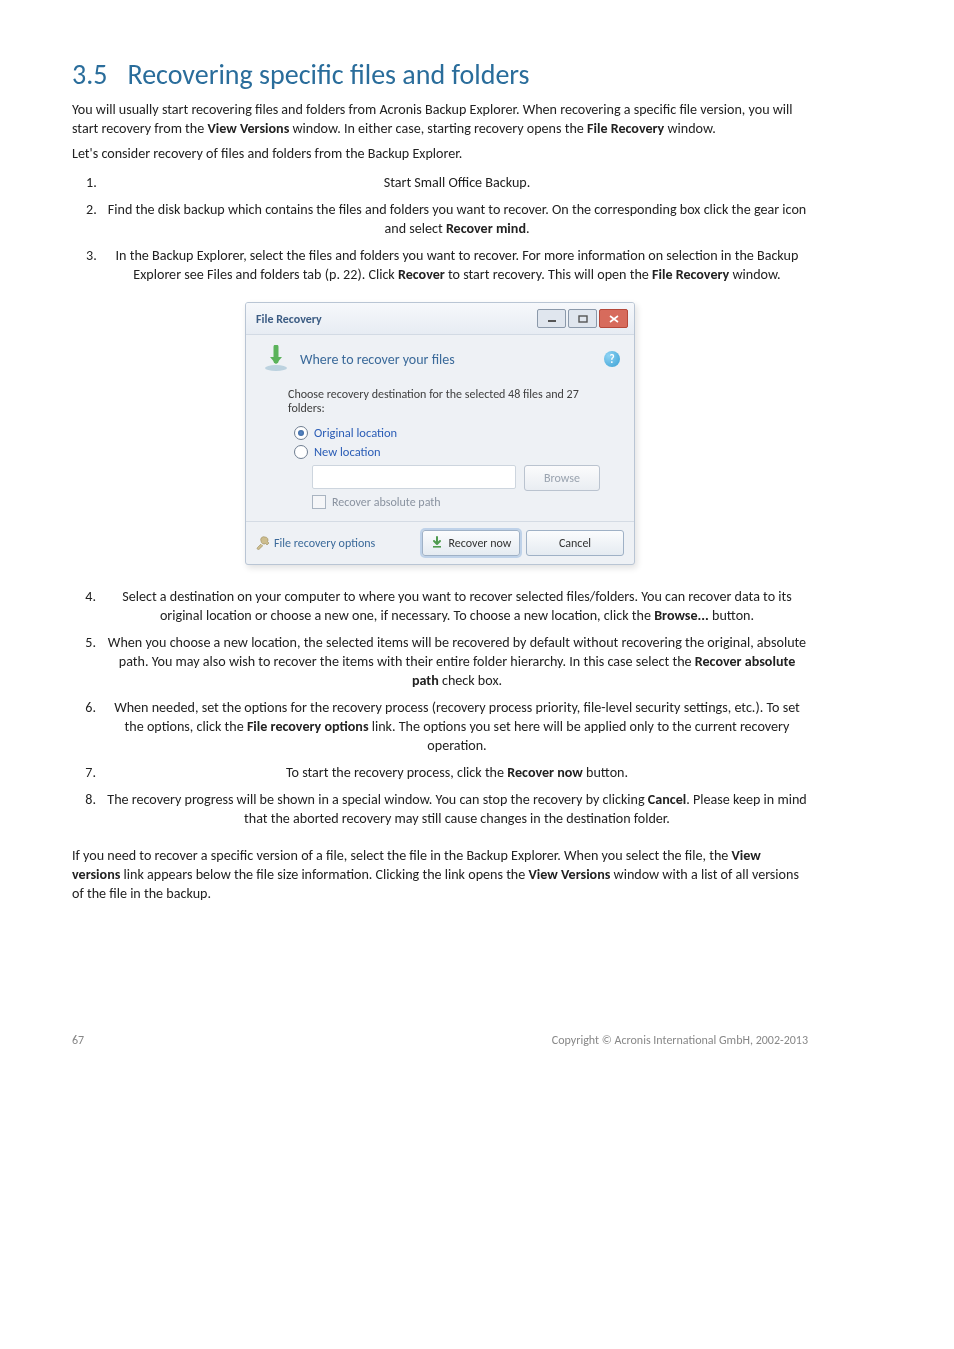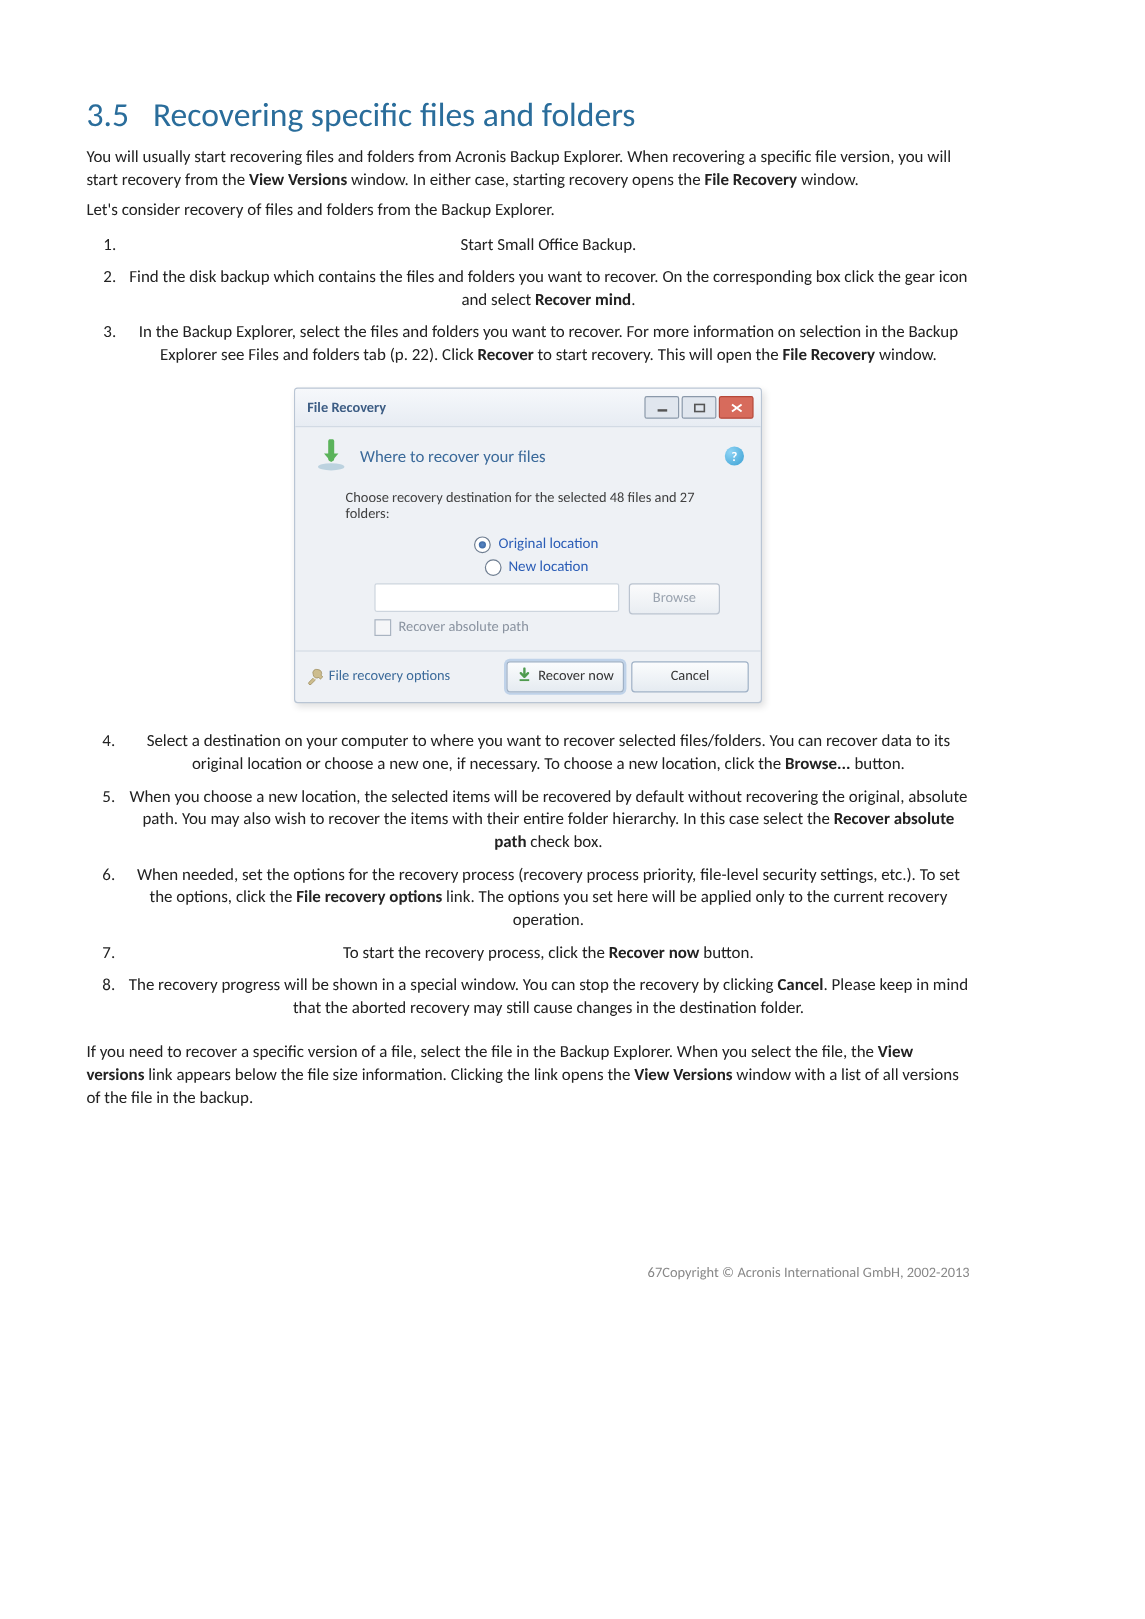--- a/index.html
+++ b/index.html
@@ -5,21 +5,21 @@
 html, body {
   margin: 0;
   padding: 0;
   font-family: "Segoe UI", Calibri, Arial, sans-serif;
   color: #222;
   background: #fff;
 }
 .page {
   width: 880px;
   box-sizing: border-box;
-  padding: 78px 72px 40px 72px;
+  padding: 57px 72px 40px 72px;
 }
 .section-heading {
   color: #2a6d9b;
   font-size: 28px;
   font-weight: 400;
   margin: 0 0 8px 0;
 }
 .section-heading .num {
   margin-right: 20px;
 }
@@ -59,21 +59,21 @@
   color: #2a6d9b;
   font-size: 22px;
   font-weight: 400;
   margin: 22px 0 8px 0;
 }
 .subsection-heading .num {
   margin-right: 24px;
 }
 .footer {
   display: flex;
-  justify-content: flex-end;
+  justify-content: space-between;
   margin-top: 130px;
   font-size: 12px;
   color: #888;
 }
 
 
 .dialog-outer {
   display: flex;
   justify-content: center;
   margin: 14px 0 22px 0;
@@ -136,21 +136,21 @@
   color: #fff;
   font-size: 11px;
   font-weight: 700;
   display: flex;
   align-items: center;
   justify-content: center;
   line-height: 1;
 }
 .dialog .body { padding: 4px 34px 12px 42px; }
 .dialog .instr { color: #404040; margin-bottom: 10px; font-size: 12px; }
-.radio-row { display: flex; align-items: center; margin: 4px 0 4px 6px; color: #2b5db6; font-size: 12.5px; justify-content: center; }
+.radio-row { display: flex; align-items: center; margin: 4px 0 4px 6px; color: #2b5db6; font-size: 12.5px; }
 .radio-row .r {
   width: 12px; height:12px; border-radius:50%;
   border:1px solid #6f7e91; margin-right:6px;
   background:#fff; display:flex; align-items:center; justify-content:center;
 }
 .radio-row .r.sel::after {
   content:""; width:6px; height:6px; border-radius:50%;
   background: radial-gradient(#5a88c6,#335f98);
 }
 .loc-box-row {

